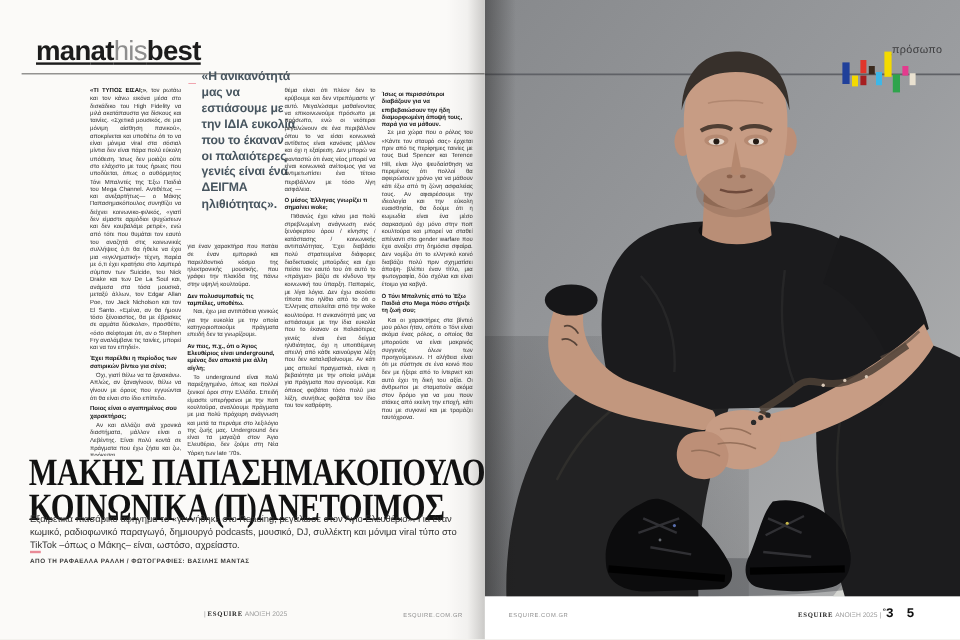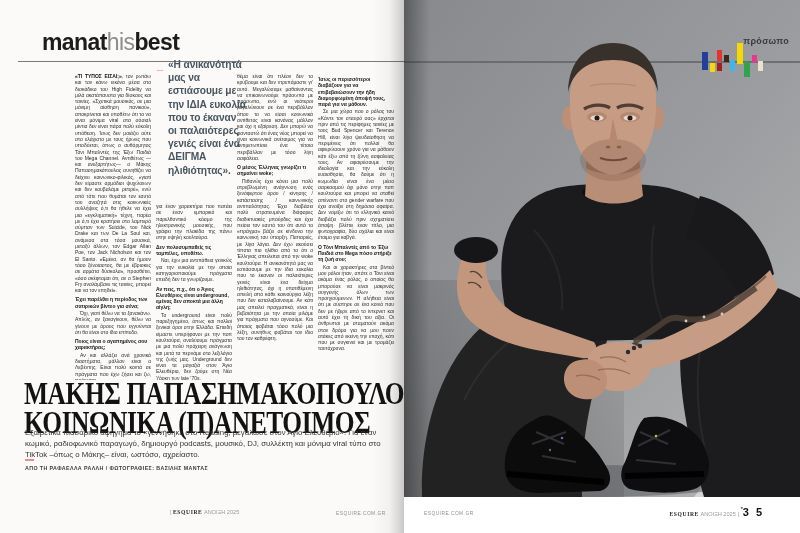--- a/index.html
+++ b/index.html
@@ -1,20 +1,20 @@
 <!DOCTYPE html>
 <html><head>
 <meta charset="utf-8">
 <style>
   html,body{margin:0;padding:0;background:#e9e8e6;}
   .spread{position:relative;width:800px;height:533px;overflow:hidden;background:#fbfaf8;
           font-family:"Liberation Sans",sans-serif;-webkit-font-smoothing:antialiased;}
   
   .page-left{position:absolute;left:0;top:0;width:404px;height:533px;background:#fbfaf8;}
-  .brand{position:absolute;left:42px;top:29px;font-size:23px;letter-spacing:-.6px;font-weight:700;color:#1c1c1c;}
+  .brand{position:absolute;left:30px;top:29px;font-size:23px;letter-spacing:-.6px;font-weight:700;color:#1c1c1c;text-decoration:underline;}
   .brand .lt{font-weight:400;color:#8d8d8d;}
   .rule-left{position:absolute;left:18px;top:61px;width:386px;height:1px;background:#7a7a78;}
   
   .col{position:absolute;top:73px;width:76px;height:307px;overflow:hidden;
        font-size:5px;line-height:6.3px;color:#2b2b2b;text-align:justify;}
   .c1{left:75px;} .c2{left:156px;top:203px;height:177px;} .c3{left:237px;} .c4{left:318px;}
   .col .p{margin:0 0 1px 0;text-indent:5px;}
   .col .p:first-child{text-indent:0;}
   .col .q{margin:3px 0 1px 0;font-weight:700;color:#141414;text-align:left;}
   .col b.lead{font-weight:700;color:#111;}
@@ -33,27 +33,27 @@
   
   .pageno-left{position:absolute;left:84px;top:494px;color:#101010;font-family:"Liberation Serif",serif;}
   .pageno-left .ord{font-size:17px;font-weight:700;border-bottom:2px solid #101010;vertical-align:top;line-height:16px;display:inline-block;}
   .pageno-left .num{font-size:58px;font-weight:700;letter-spacing:-3px;line-height:40px;vertical-align:top;}
   .foot-issue-l{position:absolute;left:170px;top:509px;font-size:5.6px;color:#9a9a9a;}
   .foot-issue-l b{color:#2a2a2a;font-family:"Liberation Serif",serif;letter-spacing:.6px;}
   .foot-site-l{position:absolute;left:336px;top:511px;font-size:4.8px;letter-spacing:.5px;color:#8f8f8f;}
   
   .page-right{position:absolute;left:404px;top:0;width:396px;height:533px;background:#ffffff;}
   .photo{position:absolute;left:0;top:0;width:396px;height:497px;display:block;}
-  .section-label{position:absolute;left:334px;top:36px;font-size:9px;color:#3b3b3d;letter-spacing:.3px;font-weight:bold;}
+  .section-label{position:absolute;left:334px;top:36px;font-size:9px;color:#3b3b3d;letter-spacing:.3px;}
   .eq{position:absolute;left:296px;top:42px;width:64px;height:40px;}
   .eqbar{position:absolute;display:block;}
   .foot-site-r{position:absolute;left:20px;top:511px;font-size:4.8px;letter-spacing:.5px;color:#8f8f8f;}
   .foot-right{position:absolute;right:36px;top:506px;font-size:5.6px;color:#9a9a9a;text-align:right;}
   .foot-right b{color:#2a2a2a;font-family:"Liberation Serif",serif;letter-spacing:.6px;}
-  .foot-right .num{font-family:Liberation Sans, sans-serif;font-weight:700;color:#101010;font-size:11px;letter-spacing:2px;}
+  .foot-right .num{font-family:Liberation Mono, monospace;font-weight:700;color:#101010;font-size:11px;letter-spacing:2px;}
   .foot-right .ord{font-family:"Liberation Serif",serif;font-weight:700;color:#101010;font-size:7px;vertical-align:top;}
   
   .gutter-shadow{position:absolute;left:372px;top:0;width:32px;height:533px;pointer-events:none;
       background:linear-gradient(90deg,rgba(0,0,0,0) 0%,rgba(0,0,0,.04) 55%,rgba(30,28,26,.22) 100%);}
 </style>
 </head>
 <body>
 
 <div class="spread">
 

